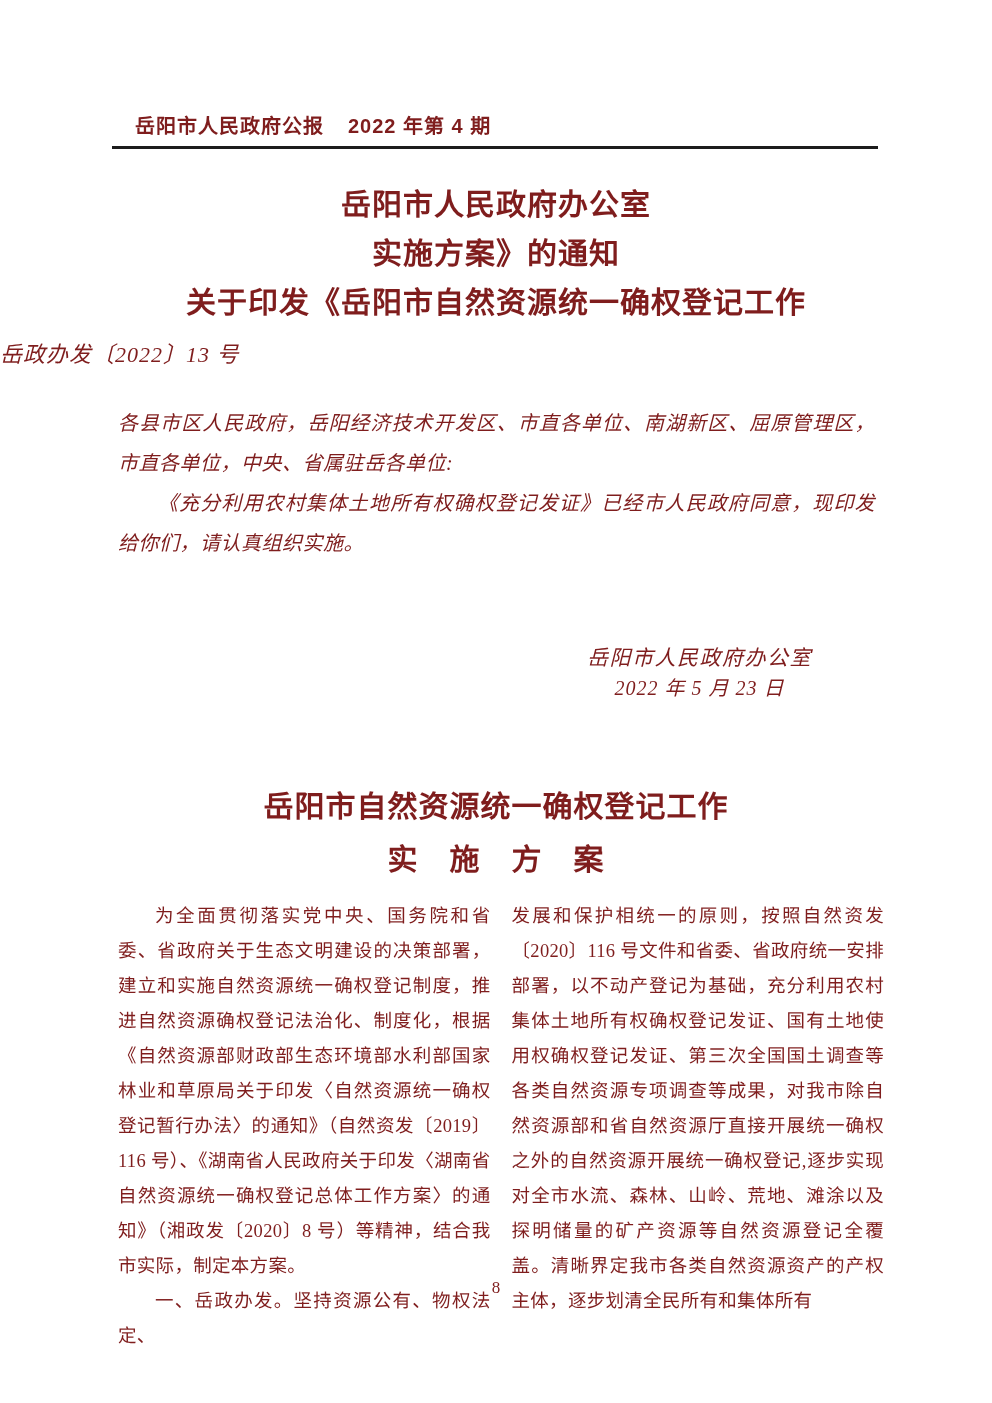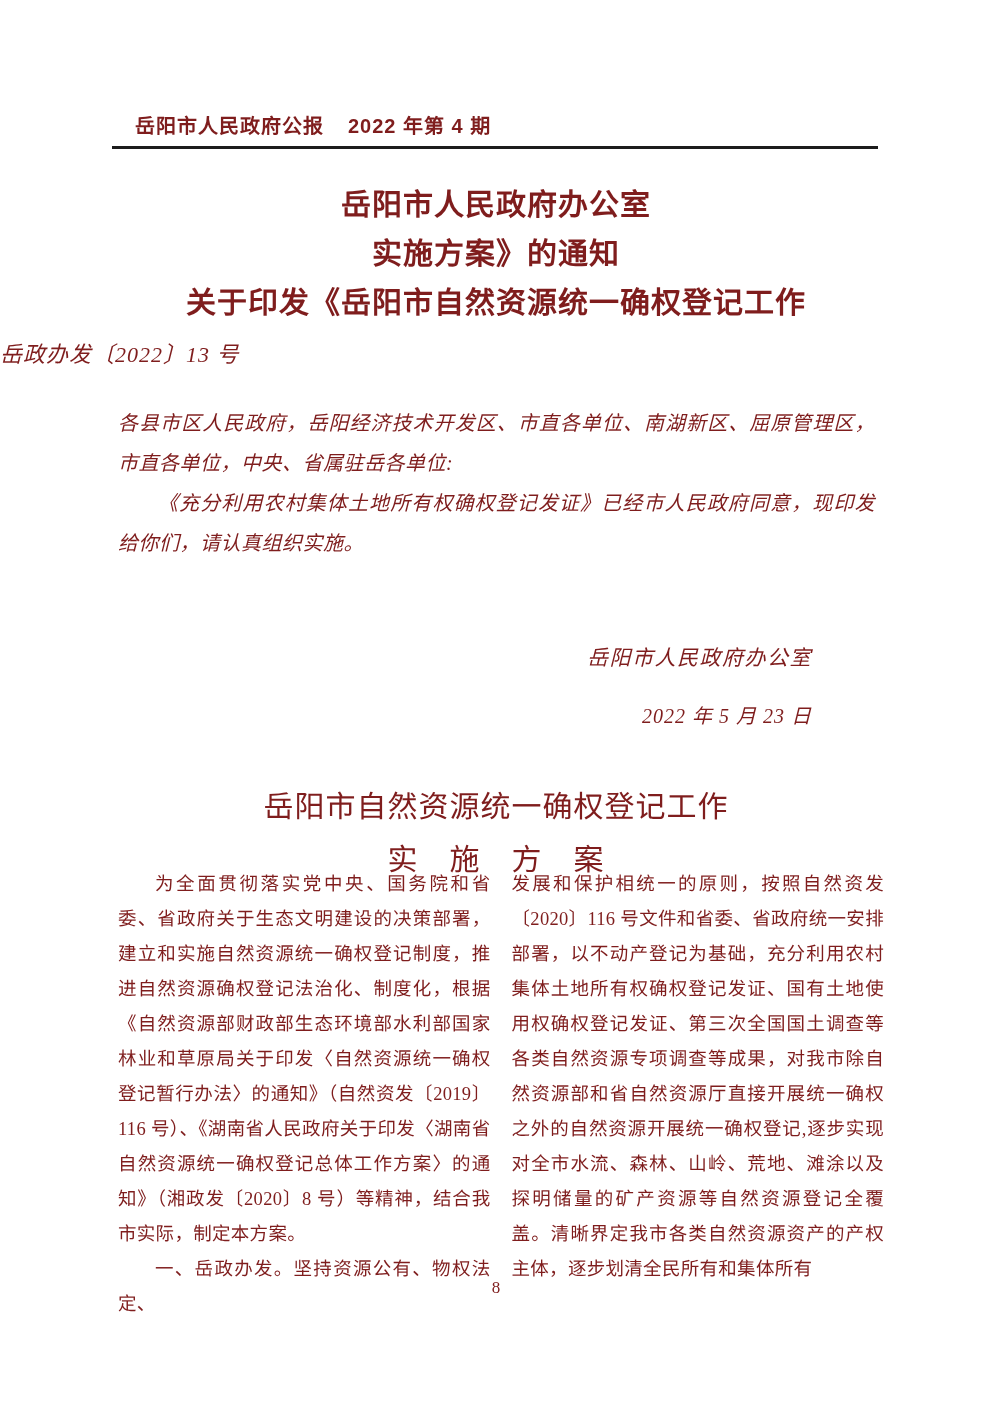--- a/index.html
+++ b/index.html
@@ -78,40 +78,40 @@
   
   .signature {
     position: absolute;
     right: 180px;
     top: 643px;
     text-align: center;
     font-style: italic;
     white-space: nowrap;
   }
   .signature .sig-name { font-size: 21px; line-height: 30px; letter-spacing: 1.5px; }
-  .signature .sig-date { margin-top: 28px; font-size: 20px; line-height: 30px; letter-spacing: 1px; text-align: right; }
+  .signature .sig-date { margin-top: 0; font-size: 20px; line-height: 30px; letter-spacing: 1px; }
 
   
   .plan-title {
     position: absolute;
     left: 0;
     right: 0;
     top: 780px;
     text-align: center;
-    font-weight: 400;
+    font-weight: 700;
     font-size: 30px;
     line-height: 53px;
     letter-spacing: 1px;
   }
 
   
   .columns {
     position: absolute;
     left: 118px;
-    top: 867px;
+    top: 899px;
     width: 766px;
     display: flex;
     gap: 21px;
   }
   .col {
     width: 373px;
     font-size: 18.5px;
     line-height: 35px;
     text-align: justify;
     letter-spacing: 0.3px;

